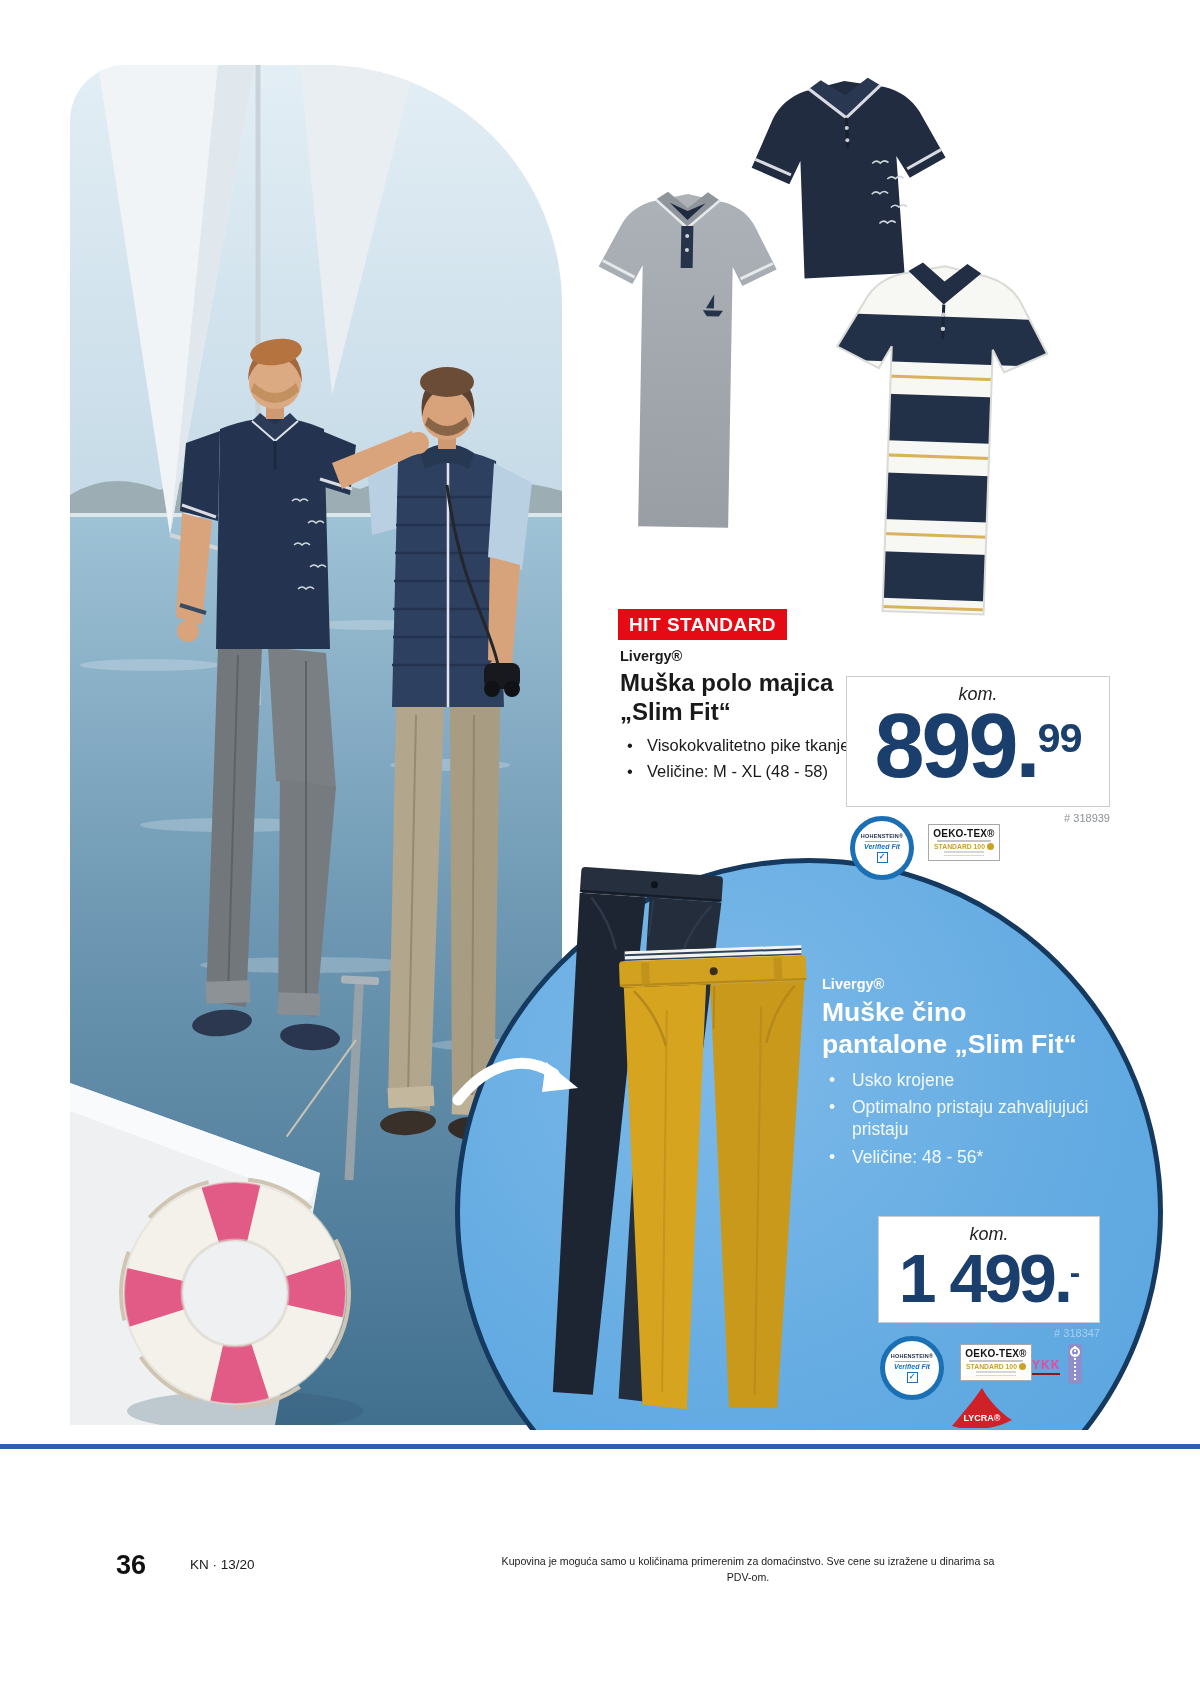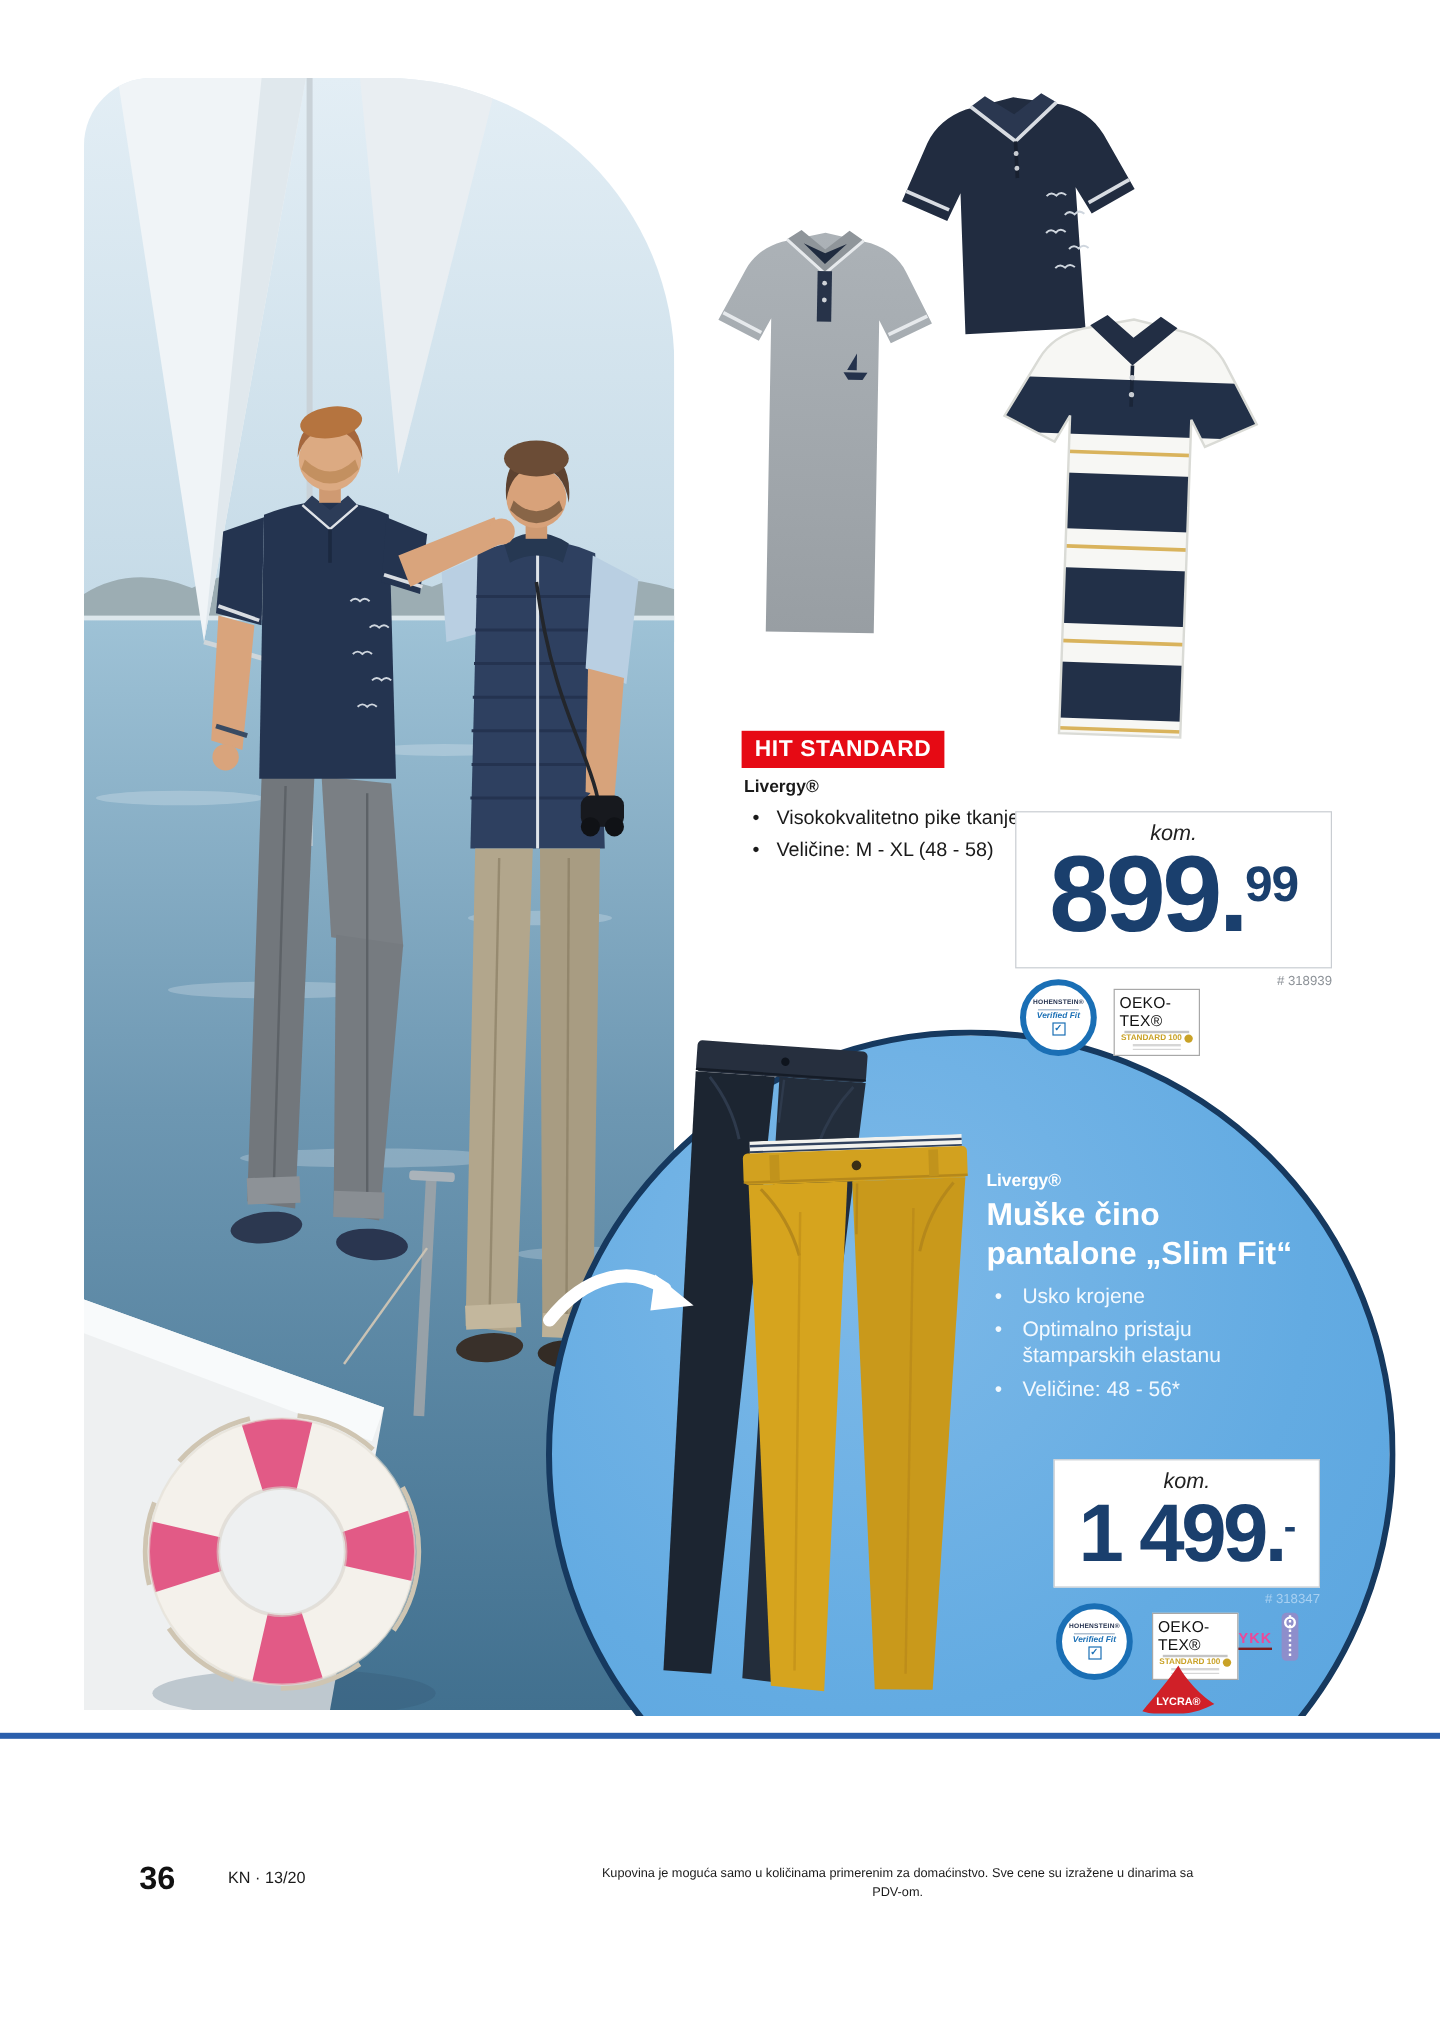--- a/index.html
+++ b/index.html
@@ -72,21 +72,21 @@
        background:#fff;box-sizing:border-box;display:flex;flex-direction:column;
        align-items:center;justify-content:center;text-align:center;}
   .hoh-name{font-size:5.5px;font-weight:bold;color:#22304e;letter-spacing:.2px;}
   .hoh-line{width:64%;height:1px;background:#9bb0c6;margin:1.5px 0;}
   .hoh-fit{font-size:7px;font-weight:bold;font-style:italic;color:#1a6fb5;}
   .hoh-check{margin-top:2px;width:9px;height:9px;border:1px solid #1a6fb5;font-size:8px;
              line-height:8px;color:#1a6fb5;font-weight:bold;}
   .oeko{position:absolute;background:#fff;border:1px solid #a8a8a8;width:72px;
         box-sizing:border-box;padding:3px 4px;display:flex;flex-direction:column;
         align-items:center;}
-  .oeko-name{font-size:13px;font-weight:normal;color:#111;letter-spacing:.2px;}
+  .oeko-name{font-size:10px;font-weight:bold;color:#111;letter-spacing:.2px;}
   .oeko-bar{width:54px;height:2px;background:#c4c4c4;margin:1px 0;}
   .oeko-std{display:flex;align-items:center;gap:2px;font-size:6.8px;font-weight:bold;color:#c9a227;}
   .oeko-gear{width:7px;height:7px;border-radius:50%;background:#c9a227;display:inline-block;}
   .oeko-bar.small{width:40px;height:1.5px;background:#d6d6d6;}
   .ykk{position:absolute;font-size:12px;font-weight:bold;color:#ec4899;letter-spacing:1px;
        border-bottom:2px solid #7f1d1d;padding-bottom:1px;}
   .zipper{position:absolute;}
   .lycra{position:absolute;}
 
   
@@ -294,20 +294,22 @@
       <line x1="130" y1="50" x2="130" y2="84" stroke="#1a2538" stroke-width="3"></line>
       <circle cx="130" cy="60" r="2.2" fill="#c8ccd2"></circle>
         <circle cx="130" cy="74" r="2.2" fill="#c8ccd2"></circle>
     </svg>
   </div>
 
   <div id="hit-badge">HIT STANDARD</div>
 
   <div id="p1-info">
     <div class="brand">Livergy®</div>
+    <h2 class="ptitle"><span>Muška polo majica</span><br>
+      <span>„Slim Fit“</span></h2>
     <ul class="bullets">
       <li>Visokokvalitetno pike tkanje</li>
       <li><span class="blabel">Veličine:</span> <span>M - XL (48 - 58)</span></li>
     </ul>
   </div>
 
   <div class="pricebox" id="pb1">
     <div class="unit">kom.</div>
     <div class="price"><span>899.</span><span class="sup">99</span></div>
   </div>
@@ -375,21 +377,21 @@
       <polygon points="128,52 96,26 92,56" fill="#ffffff"></polygon>
     </svg>
   </div>
 
   <div id="p2-info">
     <div class="brand">Livergy®</div>
     <h2 class="ptitle"><span>Muške čino</span><br>
       <span>pantalone „Slim Fit“</span></h2>
     <ul class="bullets">
       <li>Usko krojene</li>
-      <li>Optimalno pristaju štamparskih elastanu</li>
+      <li>Optimalno pristaju zahvaljujući pristaju</li>
       <li><span class="blabel">Veličine:</span> <span>48 - 56*</span></li>
     </ul>
   </div>
 
   <div class="pricebox" id="pb2">
     <div class="unit">kom.</div>
     <div class="price"><span>1 499.</span><span class="sup">-</span></div>
   </div>
   <div class="sku" id="p2-sku"># 318347</div>
 

